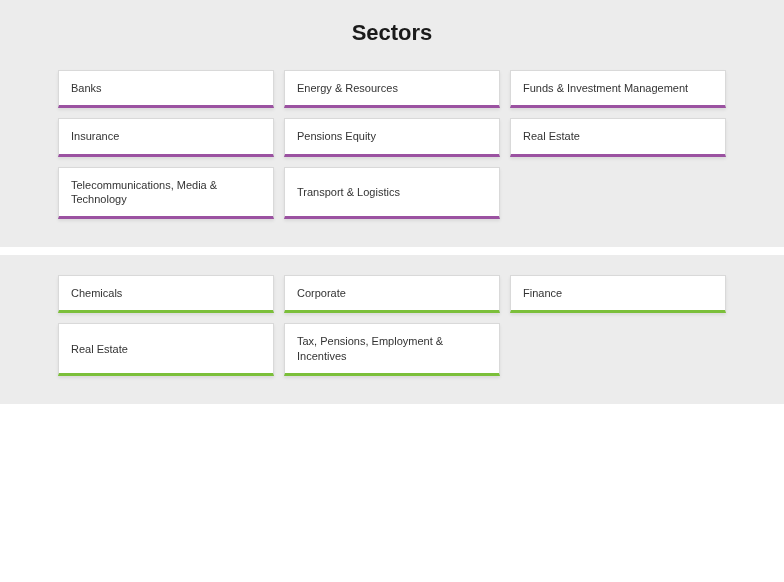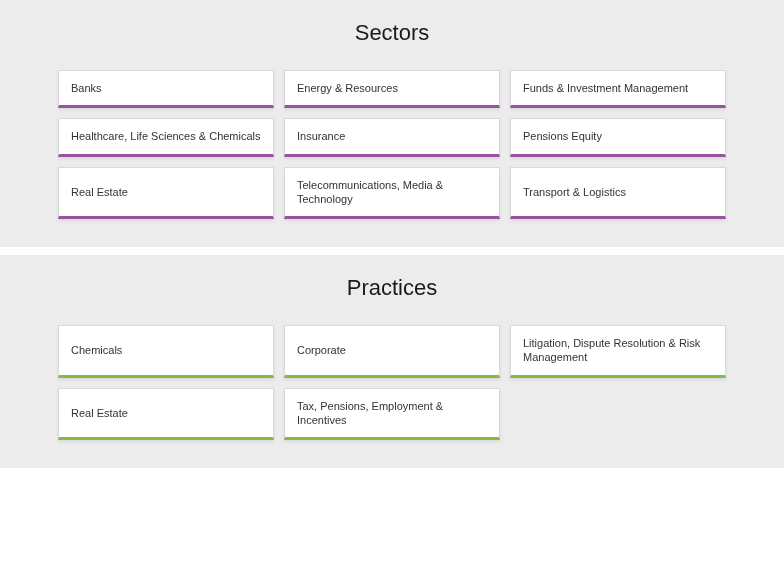--- a/index.html
+++ b/index.html
@@ -6,21 +6,21 @@
   html, body { width: 784px; }
   body { font-family: Arial, Helvetica, sans-serif; background: #fff; }
   .section {
     background: #ececec;
     padding: 20px 0 28px 0;
   }
   .section + .section { margin-top: 8px; }
   .section-title {
     text-align: center;
     font-size: 22px;
-    font-weight: 400;
+    font-weight: 700;
     color: #1a1a1a;
     margin-bottom: 24px;
   }
   .grid {
     display: grid;
     grid-template-columns: repeat(3, 216px);
     column-gap: 22px;
     row-gap: 16px;
     justify-content: center;
     padding: 0 40px;
@@ -52,51 +52,47 @@
     <a class="card">
         <span>Banks</span>
       </a>
     <a class="card">
         <span>Energy &amp; Resources</span>
       </a>
     <a class="card">
         <span>Funds &amp; Investment Management</span>
       </a>
     <a class="card">
-        <span>Healthcare, Life Sciences &amp; Chemicals</span>
-      </a>
-    <a class="card">
         <span>Insurance</span>
       </a>
     <a class="card">
         <span>Pensions Equity</span>
       </a>
     <a class="card">
         <span>Real Estate</span>
       </a>
     <a class="card">
         <span>Telecommunications, Media &amp; Technology</span>
       </a>
     <a class="card">
         <span>Transport &amp; Logistics</span>
       </a>
   </div>
 </div>
 
 <div class="section practices">
-  <h2 class="section-title">Practices</h2>
   <div class="grid">
     <a class="card">
         <span>Chemicals</span>
       </a>
     <a class="card">
         <span>Corporate</span>
       </a>
     <a class="card">
-        <span>Litigation, Dispute Resolution &amp; Risk Management</span>
+        <span>Finance</span>
       </a>
     <a class="card">
         <span>Real Estate</span>
       </a>
     <a class="card">
         <span>Tax, Pensions, Employment &amp; Incentives</span>
       </a>
   </div>
 </div>
 

